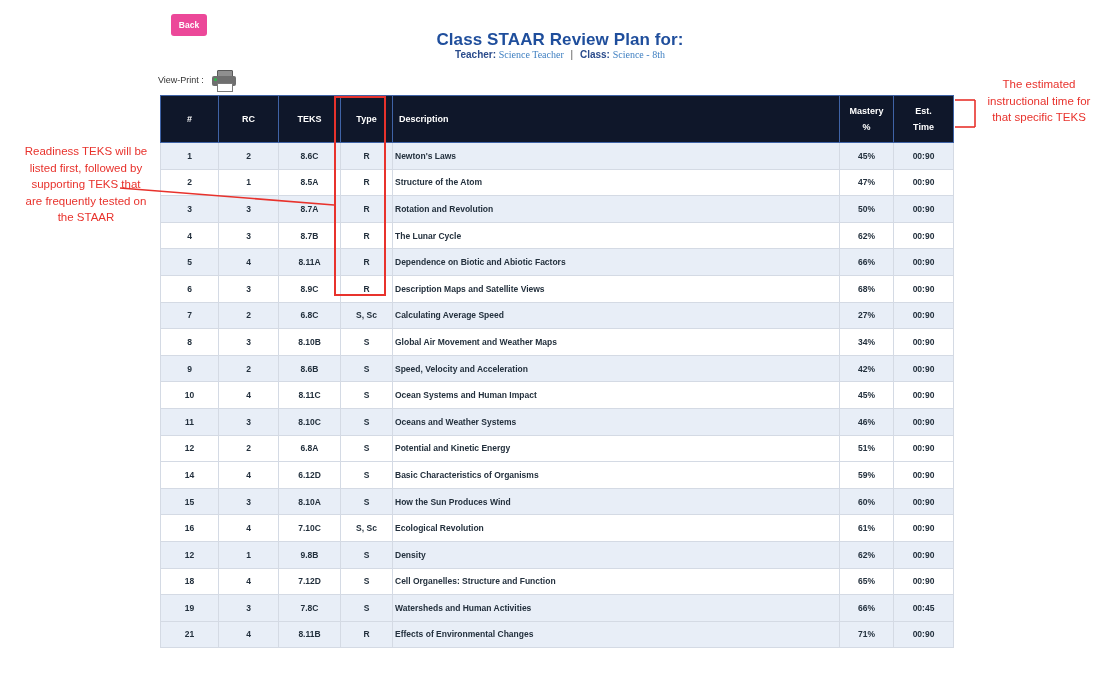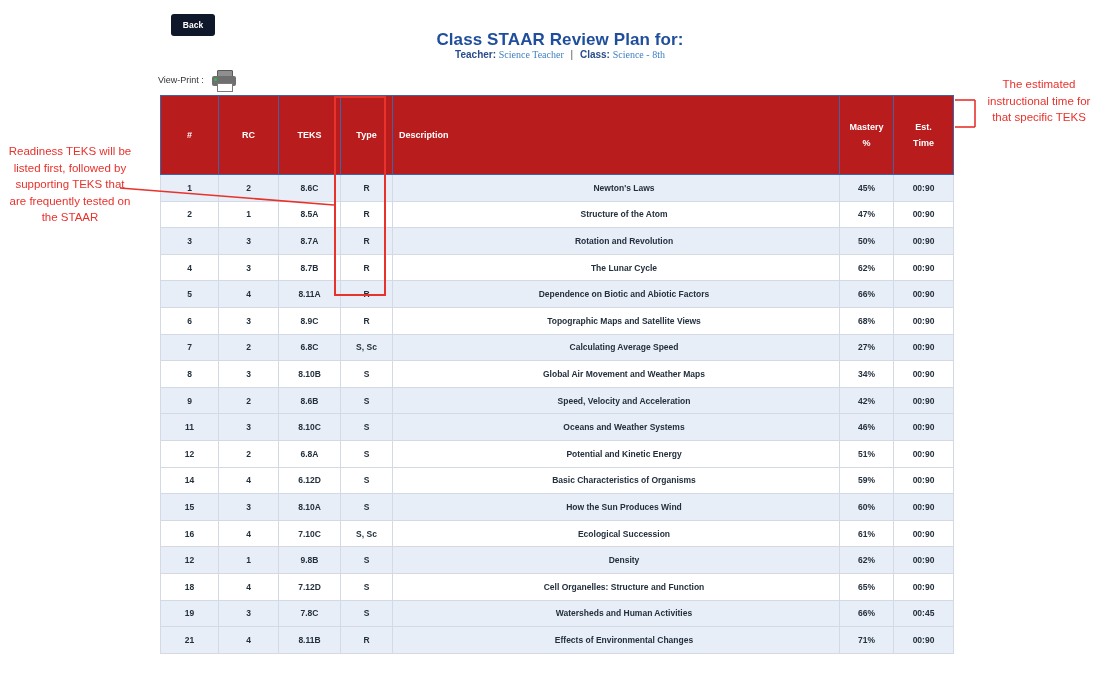--- a/index.html
+++ b/index.html
@@ -13,23 +13,23 @@
     position: relative;
     font-family: "Liberation Sans", sans-serif;
     overflow: hidden;
   }
 
   
   .back-btn {
     position: absolute;
     left: 171px;
     top: 14px;
-    width: 44px;
+    width: 36px;
     height: 22px;
-    background: #0f172a;
+    background: #ec4899;
     border: none;
     border-radius: 3px;
     color: #ffffff;
     font-size: 8.5px;
     font-weight: bold;
     font-family: "Liberation Sans", sans-serif;
     cursor: pointer;
     line-height: 22px;
     text-align: center;
     padding: 0;
@@ -132,28 +132,28 @@
     width: 793px;
   }
   table.plan {
     border-collapse: collapse;
     width: 793px;
     font-size: 9px;
     color: #222;
     table-layout: fixed;
   }
   table.plan thead th {
-    background: #b91c1c;
+    background: #0f172a;
     color: #ffffff;
     font-size: 9px;
     font-weight: bold;
     height: 46px;
     border: 1px solid #3f63a6;
     vertical-align: middle;
-    padding: 16px 4px;
+    padding: 0 4px;
   }
   table.plan thead th.desc {
     text-align: left;
     padding-left: 6px;
   }
   table.plan thead th .two-line {
     display: block;
     line-height: 16px;
   }
   table.plan tbody td {
@@ -161,22 +161,22 @@
     border: 1px solid #d4dae4;
     text-align: center;
     font-weight: bold;
     font-size: 8.5px;
     color: #23303d;
     padding: 0 3px;
     overflow: hidden;
     white-space: nowrap;
   }
   table.plan tbody td.desc {
-    text-align: center;
-    padding-left: 19px;
+    text-align: left;
+    padding-left: 2px;
   }
   table.plan tbody tr.odd td { background: #e8eef7; }
   table.plan tbody tr.even td { background: #ffffff; }
 
   
   col.c-num { width: 58px; }
   col.c-rc { width: 60px; }
   col.c-teks { width: 62px; }
   col.c-type { width: 52px; }
   col.c-desc { width: 447px; }
@@ -185,21 +185,21 @@
 
   
   .ann-text {
     position: absolute;
     color: #e8322c;
     font-size: 11.5px;
     line-height: 16.5px;
     text-align: center;
   }
   #ann-left {
-    left: 6px;
+    left: 22px;
     top: 143px;
     width: 128px;
   }
   #ann-right {
     left: 978px;
     top: 76px;
     width: 122px;
   }
 
   .hl-box {
@@ -321,21 +321,21 @@
           <td>R</td>
           <td class="desc">Dependence on Biotic and Abiotic Factors</td>
           <td>66%</td>
           <td>00:90</td>
         </tr>
         <tr class="even">
           <td>6</td>
           <td>3</td>
           <td>8.9C</td>
           <td>R</td>
-          <td class="desc">Topographic Maps and Satellite Views</td>
+          <td class="desc">Description Maps and Satellite Views</td>
           <td>68%</td>
           <td>00:90</td>
         </tr>
         <tr class="odd">
           <td>7</td>
           <td>2</td>
           <td>6.8C</td>
           <td>S, Sc</td>
           <td class="desc">Calculating Average Speed</td>
           <td>27%</td>
@@ -352,20 +352,29 @@
         </tr>
         <tr class="odd">
           <td>9</td>
           <td>2</td>
           <td>8.6B</td>
           <td>S</td>
           <td class="desc">Speed, Velocity and Acceleration</td>
           <td>42%</td>
           <td>00:90</td>
         </tr>
+        <tr class="even">
+          <td>10</td>
+          <td>4</td>
+          <td>8.11C</td>
+          <td>S</td>
+          <td class="desc">Ocean Systems and Human Impact</td>
+          <td>45%</td>
+          <td>00:90</td>
+        </tr>
         <tr class="odd">
           <td>11</td>
           <td>3</td>
           <td>8.10C</td>
           <td>S</td>
           <td class="desc">Oceans and Weather Systems</td>
           <td>46%</td>
           <td>00:90</td>
         </tr>
         <tr class="even">
@@ -393,21 +402,21 @@
           <td>S</td>
           <td class="desc">How the Sun Produces Wind</td>
           <td>60%</td>
           <td>00:90</td>
         </tr>
         <tr class="even">
           <td>16</td>
           <td>4</td>
           <td>7.10C</td>
           <td>S, Sc</td>
-          <td class="desc">Ecological Succession</td>
+          <td class="desc">Ecological Revolution</td>
           <td>61%</td>
           <td>00:90</td>
         </tr>
         <tr class="odd">
           <td>12</td>
           <td>1</td>
           <td>9.8B</td>
           <td>S</td>
           <td class="desc">Density</td>
           <td>62%</td>

